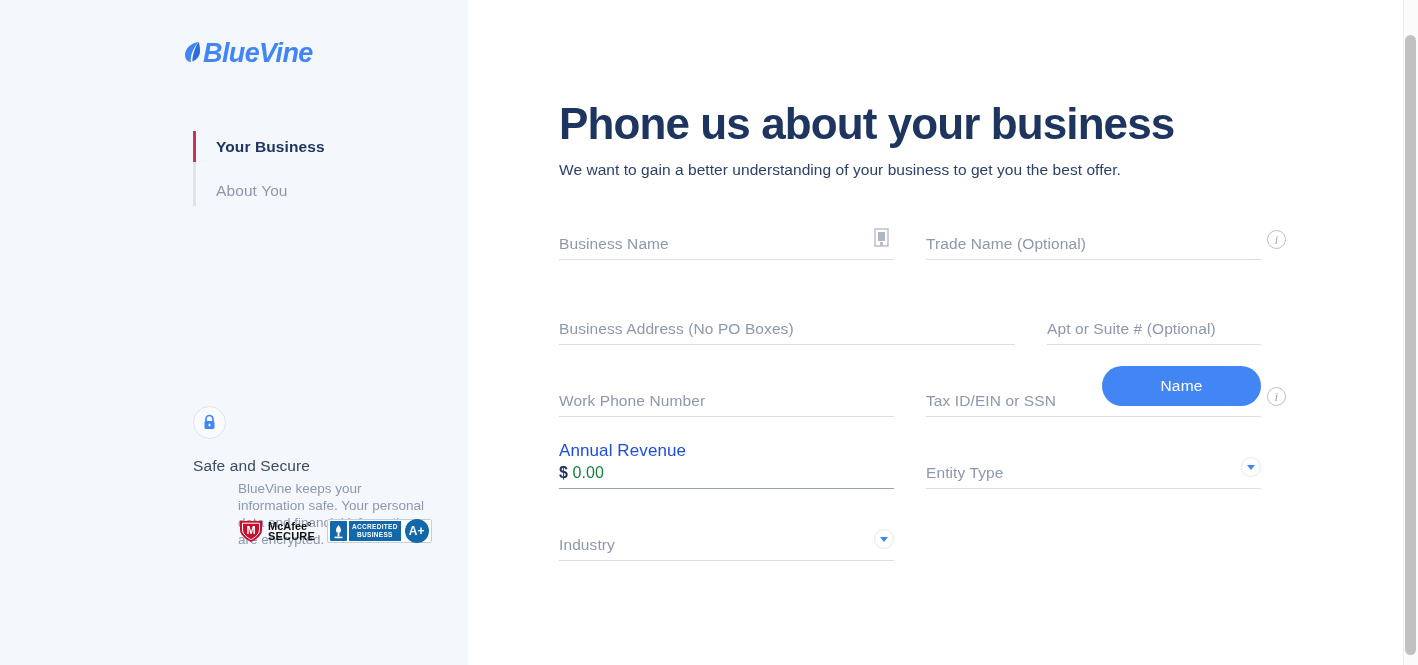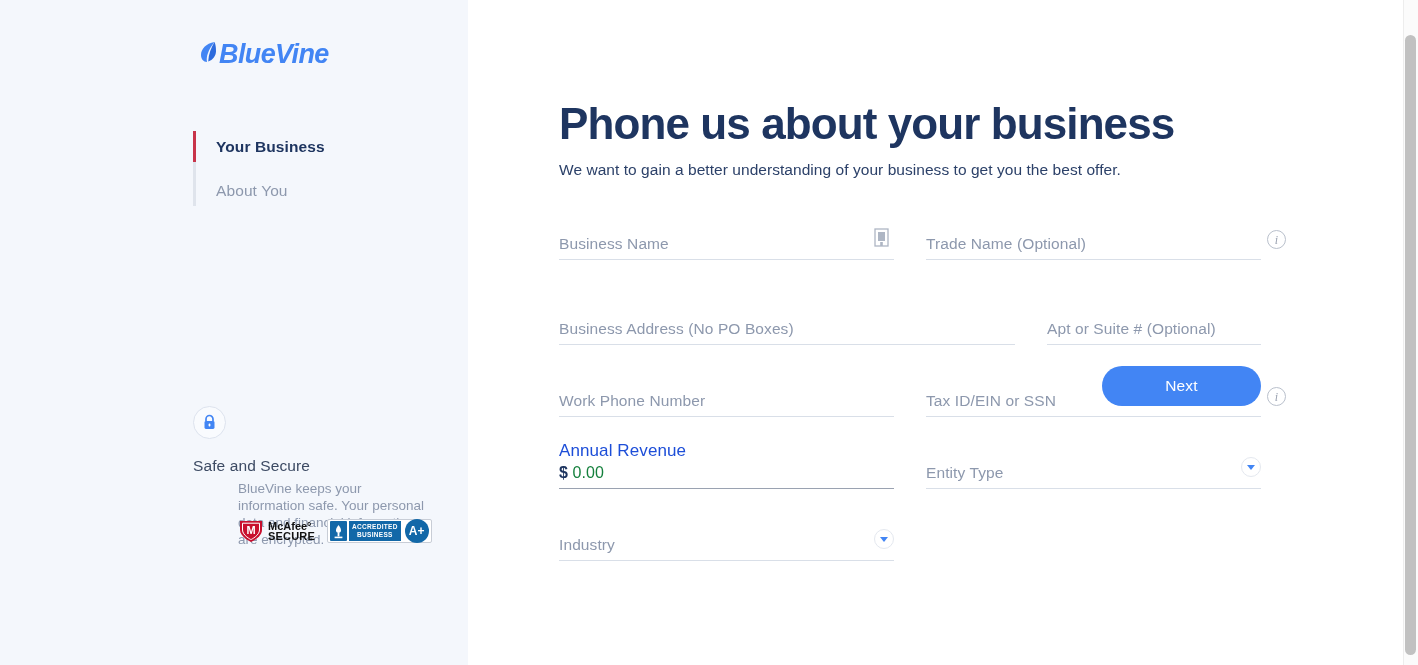--- a/index.html
+++ b/index.html
@@ -24,24 +24,24 @@
   .sidebar {
     width: 468px;
     height: 665px;
     background: #f4f7fc;
     position: relative;
     flex: 0 0 468px;
   }
 
   .logo {
     position: absolute;
-    left: 200px;
+    left: 184px;
     top: 40px;
     display: flex;
-    align-items: center;
+    align-items: flex-start;
     gap: 2px;
   }
   .logo-leaf { display: block; }
   .logo-text {
     font-size: 27px;
     font-style: italic;
     font-weight: bold;
     color: #4285f4;
     letter-spacing: -0.6px;
     line-height: 1;
@@ -510,20 +510,20 @@
                 <span class="caret"></span>
               </span>
           </span>
           <span class="uline"></span>
         </div>
         <div class="field f-w335"></div>
       </div>
     </div>
 
     <div class="next-wrap">
-      <button class="next-btn">Next</button>
+      <button class="next-btn">Name</button>
     </div>
   </main>
 
   <div class="scrollbar-track">
     <div class="scrollbar-thumb"></div>
   </div>
 </div>
 
 </body></html>

